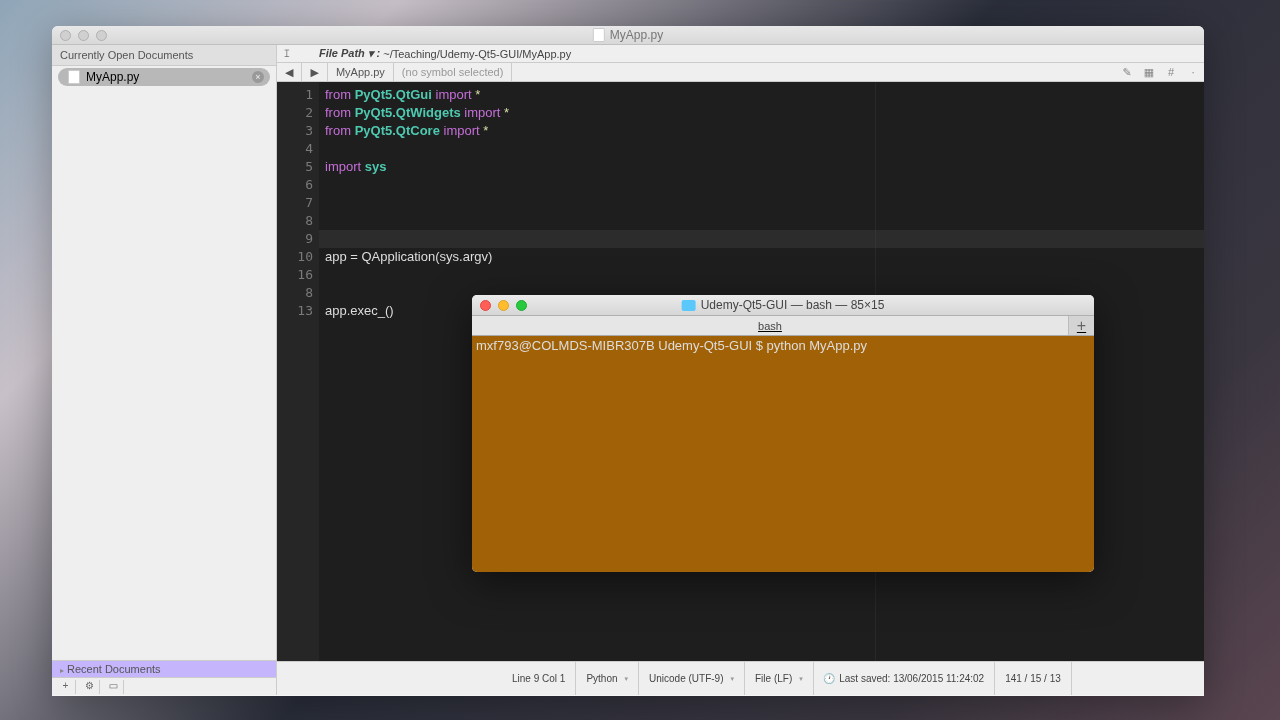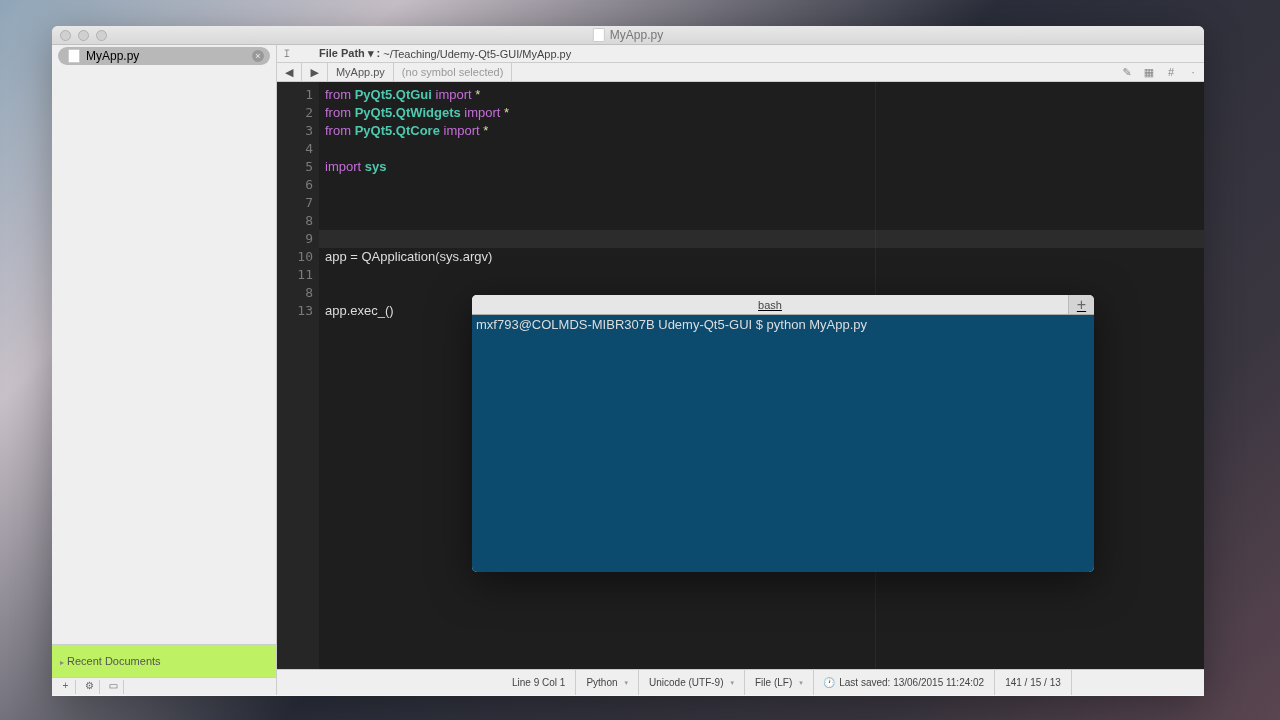--- a/index.html
+++ b/index.html
@@ -9,77 +9,78 @@
 .traffic-lights { display:flex; gap:7px; margin-left:8px; }
 .tl { width:11px; height:11px; border-radius:50%; background:#d0d0d0; border:1px solid #b0b0b0; }
 .editor-title-wrap { position:absolute; left:50%; transform:translateX(-50%); display:flex; align-items:center; gap:5px; color:#777; font-size:12px; }
 .doc-icon { width:12px; height:14px; background:#fff; border:1px solid #ccc; border-radius:1px; position:relative; }
 .editor-body { display:flex; height:650px; }
 .sidebar { width:225px; background:#efefef; border-right:1px solid #ccc; display:flex; flex-direction:column; }
 .sidebar-header { font-size:11px; color:#555; padding:4px 8px; background:#e0e0e0; border-bottom:1px solid #ccc; }
 .sidebar-item { display:flex; align-items:center; padding:2px 10px; font-size:12px; background:#b8b8b8; border-radius:10px; margin:2px 6px; position:relative; }
 .sidebar-item .doc-icon { margin-right:6px; }
 .sidebar-item .close { position:absolute; right:6px; width:12px; height:12px; border-radius:50%; background:#999; color:#eee; font-size:9px; text-align:center; line-height:12px; }
-.recent-header { font-size:11px; color:#555; padding:10px 8px; background:#bef264; border-top:1px solid #ccc; position:relative; }
+.recent-header { font-size:11px; color:#555; padding:2px 8px; background:#c4b5fd; border-top:1px solid #ccc; position:relative; }
 .recent-header::before { content:"▸"; font-size:8px; margin-right:3px; color:#888; }
 .sidebar-spacer { flex:1; }
 .sidebar-bottom { height:18px; border-top:1px solid #ccc; display:flex; align-items:center; padding:0 4px; gap:4px; }
 .sb-btn { width:20px; height:14px; font-size:10px; color:#666; text-align:center; border-right:1px solid #ccc; }
 .editor-main { flex:1; display:flex; flex-direction:column; }
 .pathbar { height:18px; background:#efefef; border-bottom:1px solid #ccc; display:flex; align-items:center; padding:0 6px; font-size:11px; color:#444; }
 .pathbar .ico { width:18px; height:14px; display:inline-block; }
-.pathbar b { font-weight:bold; }
+.pathbar b { font-weight:bold;font-style:italic; }
 .navbar { height:19px; background:#efefef; border-bottom:1px solid #ccc; display:flex; align-items:center; font-size:11px; color:#555; }
 .navbar .seg { padding:0 8px; border-right:1px solid #ccc; height:100%; display:flex; align-items:center; }
 .navbar .nico { margin-left:auto; display:flex; }
 .navbar .nico span { width:22px; text-align:center; color:#888; }
 .code-area { flex:1; background:#1e1e1e; display:flex; position:relative; }
 .gutter { width:42px; background:#262626; text-align:right; padding:4px 6px 0 0; }
 .gutter div { color:#7a7a7a; font:13px/18px Menlo,monospace; }
 .code { flex:1; padding:4px 0 0 6px; font:13px/18px Menlo,monospace; color:#ddd; white-space:pre; }
 .cur-line { position:absolute; left:42px; right:0; top:148px; height:18px; background:rgba(80,80,80,0.3); }
 .c-kw { color:#c56fd8; }
 .c-mod { color:#4ec9b0; font-weight:bold; }
 .c-star { color:#dcdcaa; }
 .ruler { position:absolute; left:598px; top:0; bottom:0; width:1px; background:rgba(255,255,255,0.05); }
-.statusbar { height:26px; background:#efefef; border-top:1px solid #ccc; display:flex; align-items:center; font-size:10px; color:#444; }
+.statusbar { height:34px; background:#efefef; border-top:1px solid #ccc; display:flex; align-items:center; font-size:10px; color:#444; }
 .statusbar .sseg { padding:0 10px; border-right:1px solid #ccc; height:100%; display:flex; align-items:center; gap:3px; }
 .statusbar .sseg.drop::after { content:"▾"; font-size:7px; color:#999; margin-left:4px; }
 
 .term-window { position:absolute; left:472px; top:295px; width:622px; height:277px; background:#ececec; border-radius:5px; box-shadow:0 10px 40px rgba(0,0,0,0.5); overflow:hidden; }
 .term-titlebar { height:21px; background:linear-gradient(#ebebeb,#d6d6d6); display:flex; align-items:center; position:relative; border-bottom:1px solid #b0b0b0; }
 .term-traffic { display:flex; gap:7px; margin-left:8px; }
 .term-traffic .r{width:11px;height:11px;border-radius:50%;background:#ff5f56;border:1px solid #e04740;}
 .term-traffic .y{width:11px;height:11px;border-radius:50%;background:#ffbd2e;border:1px solid #dfa023;}
 .term-traffic .g{width:11px;height:11px;border-radius:50%;background:#27c93f;border:1px solid #1fab34;}
 .term-title { position:absolute; left:50%; transform:translateX(-50%); font-size:12px; color:#444; display:flex; align-items:center; gap:5px; }
 .folder-icon { width:14px; height:11px; background:#5ac8fa; border-radius:2px; }
 .term-tabbar { height:20px; background:#d4d4d4; display:flex; align-items:stretch; border-bottom:1px solid #aaa;text-decoration:underline; }
 .term-tab { flex:1; text-align:center; font-size:11px; color:#444; line-height:20px; background:#e6e6e6; }
 .term-add { width:26px; text-align:center; line-height:20px; color:#666; border-left:1px solid #bbb; }
-.term-body { background:#0c4a6e; height:293px; padding:2px 4px; font:13px/16px Menlo,monospace; color:#ddd; }
+.term-body { background:#a16207; height:293px; padding:2px 4px; font:13px/16px Menlo,monospace; color:#ddd; }
 .cursor { display:inline-block; width:8px; height:14px; background:#888; vertical-align:middle; margin-left:2px; }
 </style>
 </head>
 <body>
 
 <div class="editor-window">
   <div class="editor-titlebar">
     <div class="traffic-lights">
       <div class="tl"></div>
       <div class="tl"></div>
       <div class="tl"></div>
     </div>
     <div class="editor-title-wrap">
       <span class="doc-icon"></span>
       <span>MyApp.py</span>
     </div>
   </div>
   <div class="editor-body">
     <div class="sidebar">
+      <div class="sidebar-header">Currently Open Documents</div>
       <div class="sidebar-item">
         <span class="doc-icon"></span>
         <span>MyApp.py</span>
         <span class="close">×</span>
       </div>
       <div class="sidebar-spacer"></div>
       <div class="recent-header">Recent Documents</div>
       <div class="sidebar-bottom">
         <span class="sb-btn">+</span>
         <span class="sb-btn">⚙</span>
@@ -112,40 +113,51 @@
             <div>1</div>
             <div>2</div>
             <div>3</div>
             <div>4</div>
             <div>5</div>
             <div>6</div>
             <div>7</div>
             <div>8</div>
             <div>9</div>
             <div>10</div>
-            <div>11</div>
+            <div>16</div>
             <div>8</div>
             <div>13</div>
           </div>
         <div class="code" id="code"><div><span class="c-kw">from </span><span class="c-mod">PyQt5.QtGui</span><span class="c-kw"> import </span><span class="c-star">*</span></div><div><span class="c-kw">from </span><span class="c-mod">PyQt5.QtWidgets</span><span class="c-kw"> import </span><span class="c-star">*</span></div><div><span class="c-kw">from </span><span class="c-mod">PyQt5.QtCore</span><span class="c-kw"> import </span><span class="c-star">*</span></div><div>&nbsp;</div><div><span class="c-kw">import </span><span class="c-mod">sys</span></div><div>&nbsp;</div><div>&nbsp;</div><div>&nbsp;</div><div>&nbsp;</div><div><span>app = QApplication(sys.argv)</span></div><div>&nbsp;</div><div>&nbsp;</div><div><span>app.exec_()</span></div></div>
       </div>
       <div class="statusbar">
         <span style="width:225px"></span>
         <span class="sseg">Line 9 Col 1</span>
         <span class="sseg drop">Python</span>
         <span class="sseg drop">Unicode (UTF-9)</span>
         <span class="sseg drop">File (LF)</span>
         <span class="sseg">🕐 <span>Last saved: 13/06/2015 11:24:02</span></span>
         <span class="sseg">141 / 15 / 13</span>
       </div>
     </div>
   </div>
 </div>
 
 <div class="term-window">
+  <div class="term-titlebar">
+    <div class="term-traffic">
+      <div class="r"></div>
+      <div class="y"></div>
+      <div class="g"></div>
+    </div>
+    <div class="term-title">
+      <span class="folder-icon"></span>
+      <span>Udemy-Qt5-GUI — bash — 85×15</span>
+    </div>
+  </div>
   <div class="term-tabbar">
     <div class="term-tab">bash</div>
     <div class="term-add">+</div>
   </div>
   <div class="term-body" id="termbody">
       <div>mxf793@COLMDS-MIBR307B Udemy-Qt5-GUI $ python MyApp.py</div>
     </div>
 </div>
 
 </body></html>

